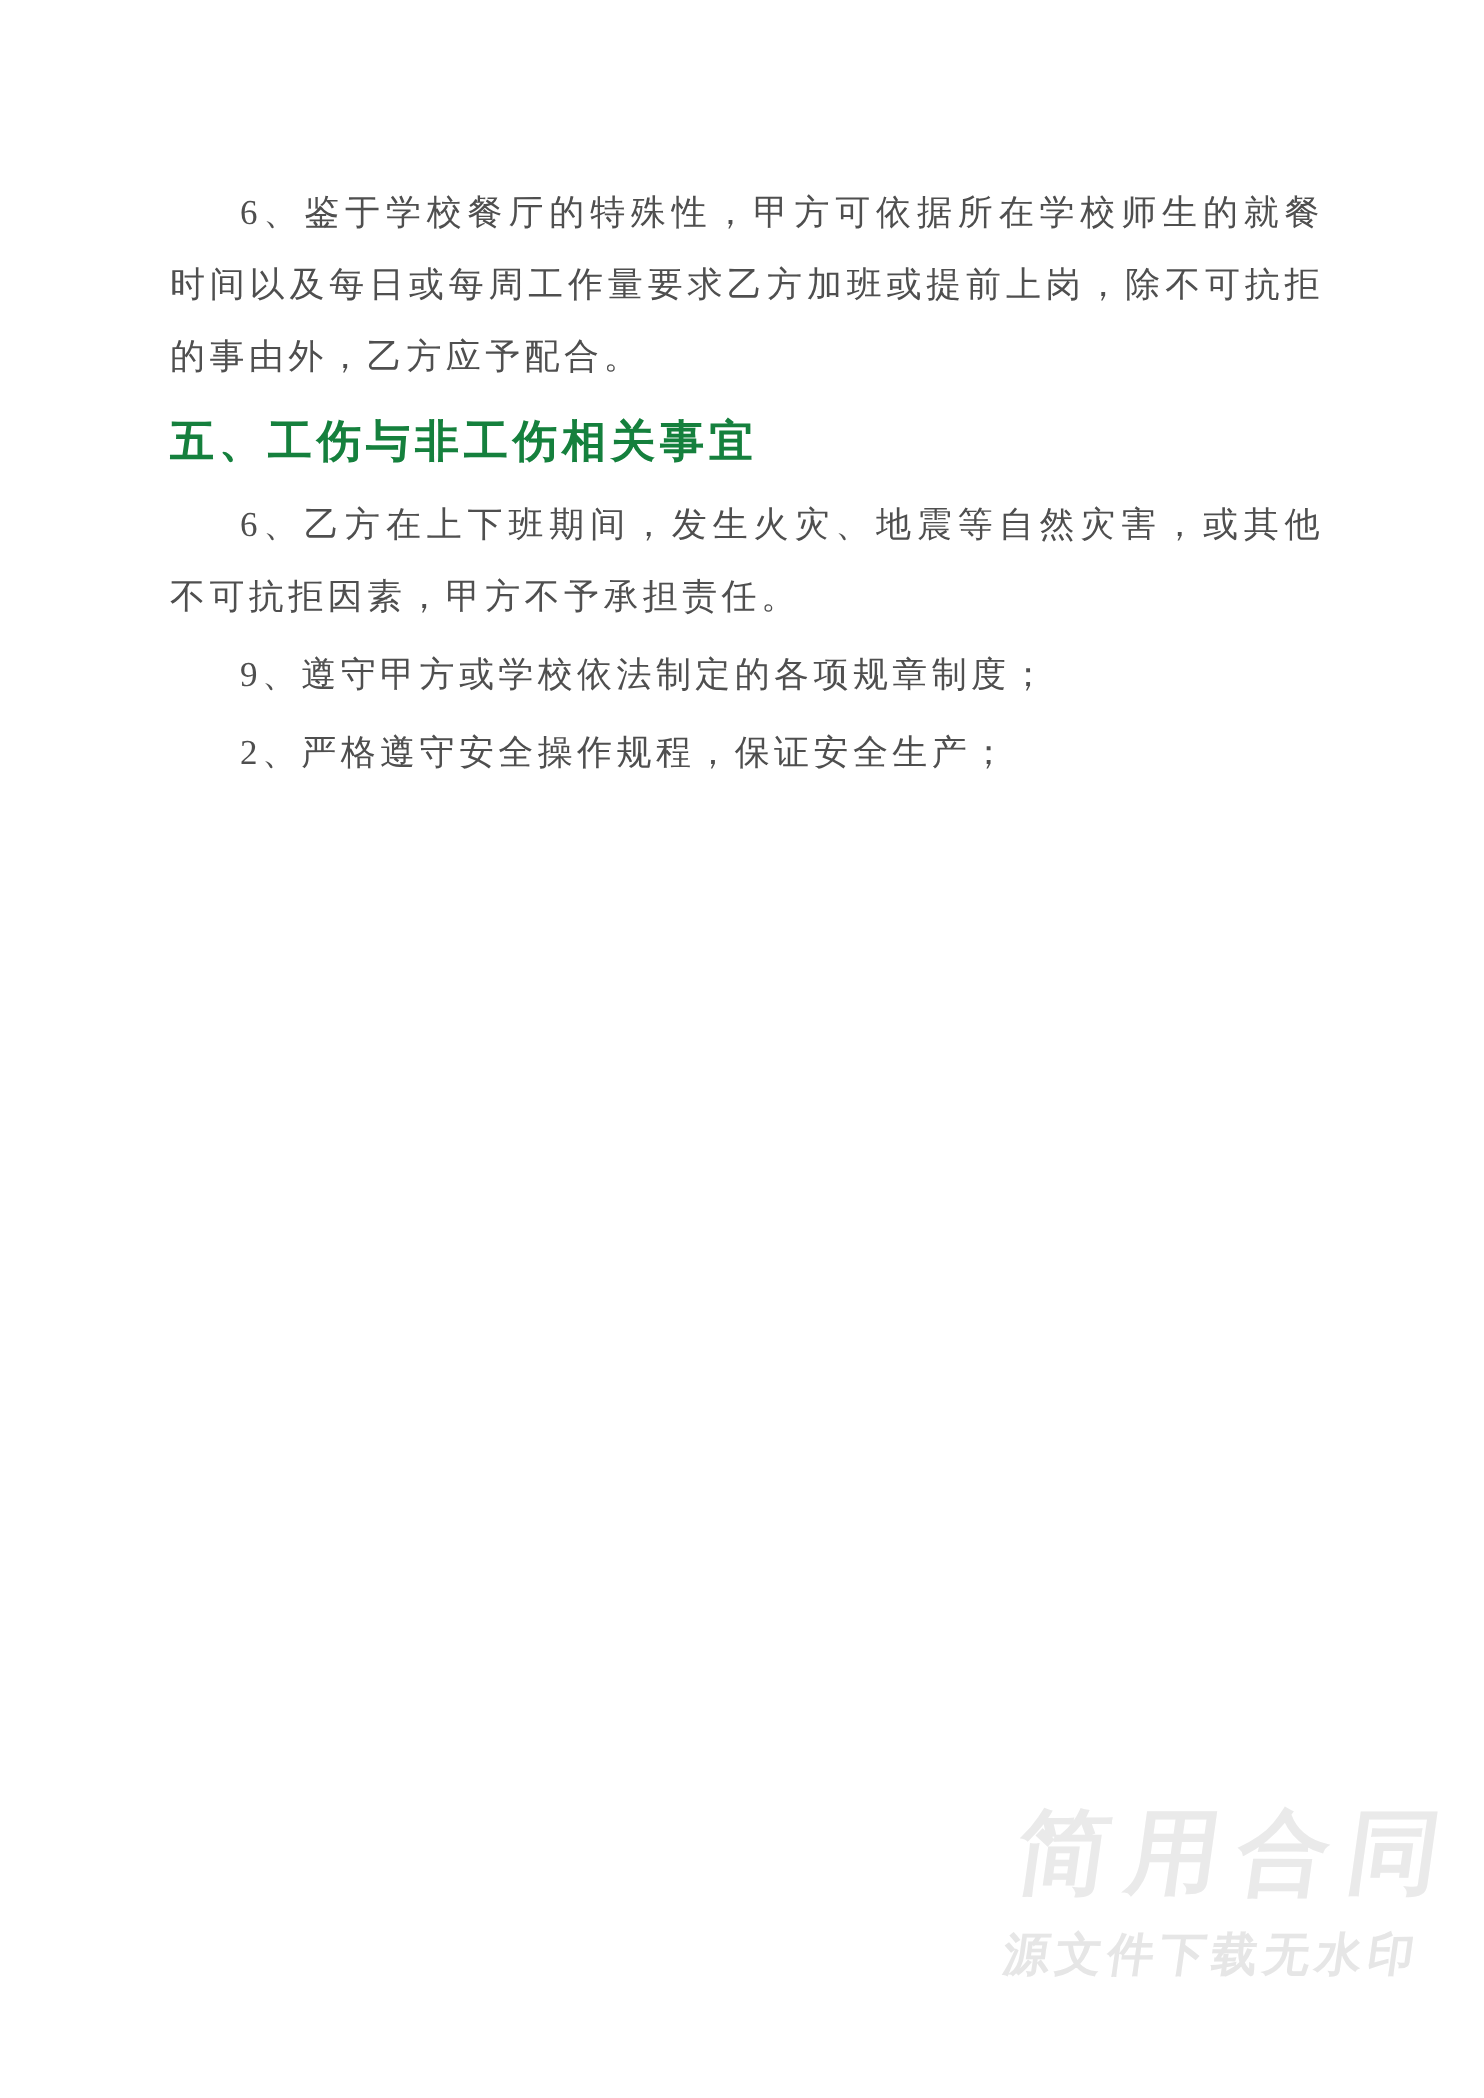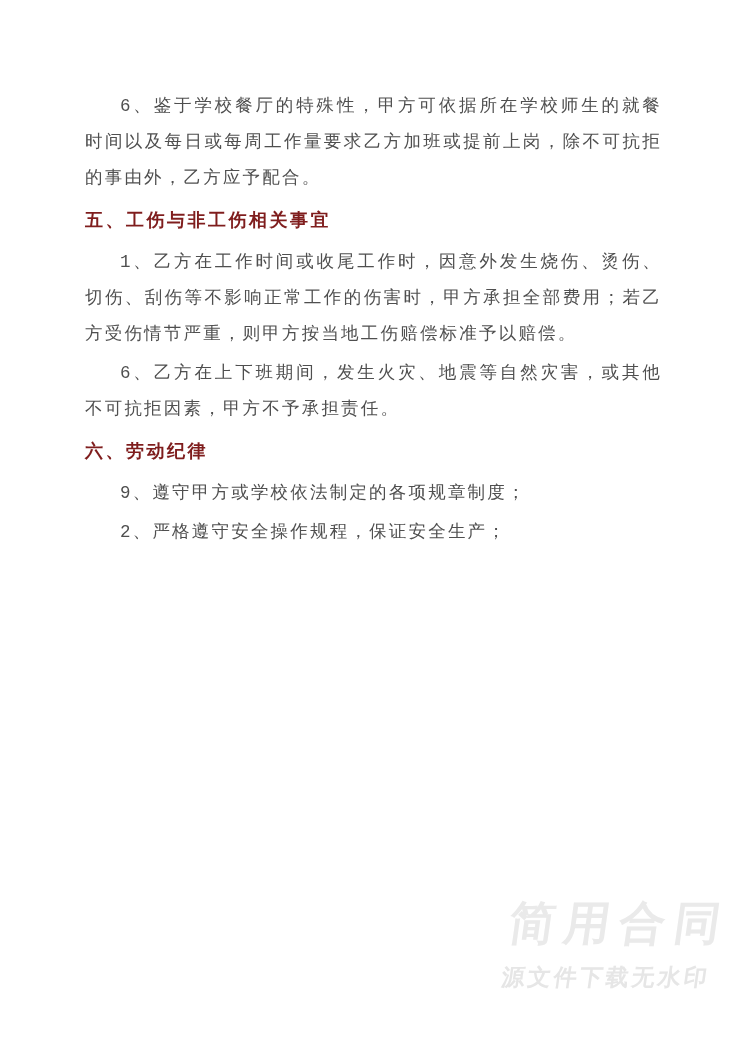--- a/index.html
+++ b/index.html
@@ -6,45 +6,45 @@
     margin: 0;
     padding: 0;
     background: #ffffff;
   }
   .page {
     position: relative;
     width: 742px;
     height: 1049px;
     background: #ffffff;
     overflow: hidden;
-    font-family: Liberation Mono, monospace;
+    font-family: Liberation Serif, serif;
     color: #4f4f4f;
   }
   .content {
     position: absolute;
     left: 85px;
     top: 88px;
     width: 577px;
     font-size: 17.5px;
     line-height: 36px;
     letter-spacing: 2.2px;
     text-align: justify;
     text-justify: inter-character;
   }
   .clause {
     margin: 0 0 3px 0;
     text-indent: 2em;
   }
   .heading {
-    font-size: 18px;
+    font-size: 22px;
     font-weight: bold;
     letter-spacing: 2.5px;
     margin: 7px 0 5px 0;
     text-indent: 0;
-    color: #7f1d1d;
+    color: #15803d;
   }
   .watermark {
     position: absolute;
     right: 16px;
     bottom: 56px;
     text-align: left;
     transform: skewX(-8deg);
     user-select: none;
     pointer-events: none;
   }
@@ -68,24 +68,22 @@
 </head>
 <body>
 
 <div class="page">
   <div class="content">
 
     <p class="clause">6、鉴于学校餐厅的特殊性，甲方可依据所在学校师生的就餐时间以及每日或每周工作量要求乙方加班或提前上岗，除不可抗拒的事由外，乙方应予配合。</p>
 
     <h3 class="heading">五、工伤与非工伤相关事宜</h3>
 
-    <p class="clause">1、乙方在工作时间或收尾工作时，因意外发生烧伤、烫伤、切伤、刮伤等不影响正常工作的伤害时，甲方承担全部费用；若乙方受伤情节严重，则甲方按当地工伤赔偿标准予以赔偿。</p>
     <p class="clause">6、乙方在上下班期间，发生火灾、地震等自然灾害，或其他不可抗拒因素，甲方不予承担责任。</p>
 
-    <h3 class="heading">六、劳动纪律</h3>
 
     <p class="clause">9、遵守甲方或学校依法制定的各项规章制度；</p>
     <p class="clause">2、严格遵守安全操作规程，保证安全生产；</p>
 
   </div>
 
   <div class="watermark">
     <div class="wm-title">简用合同</div>
     <div class="wm-subtitle">源文件下载无水印</div>
   </div>

